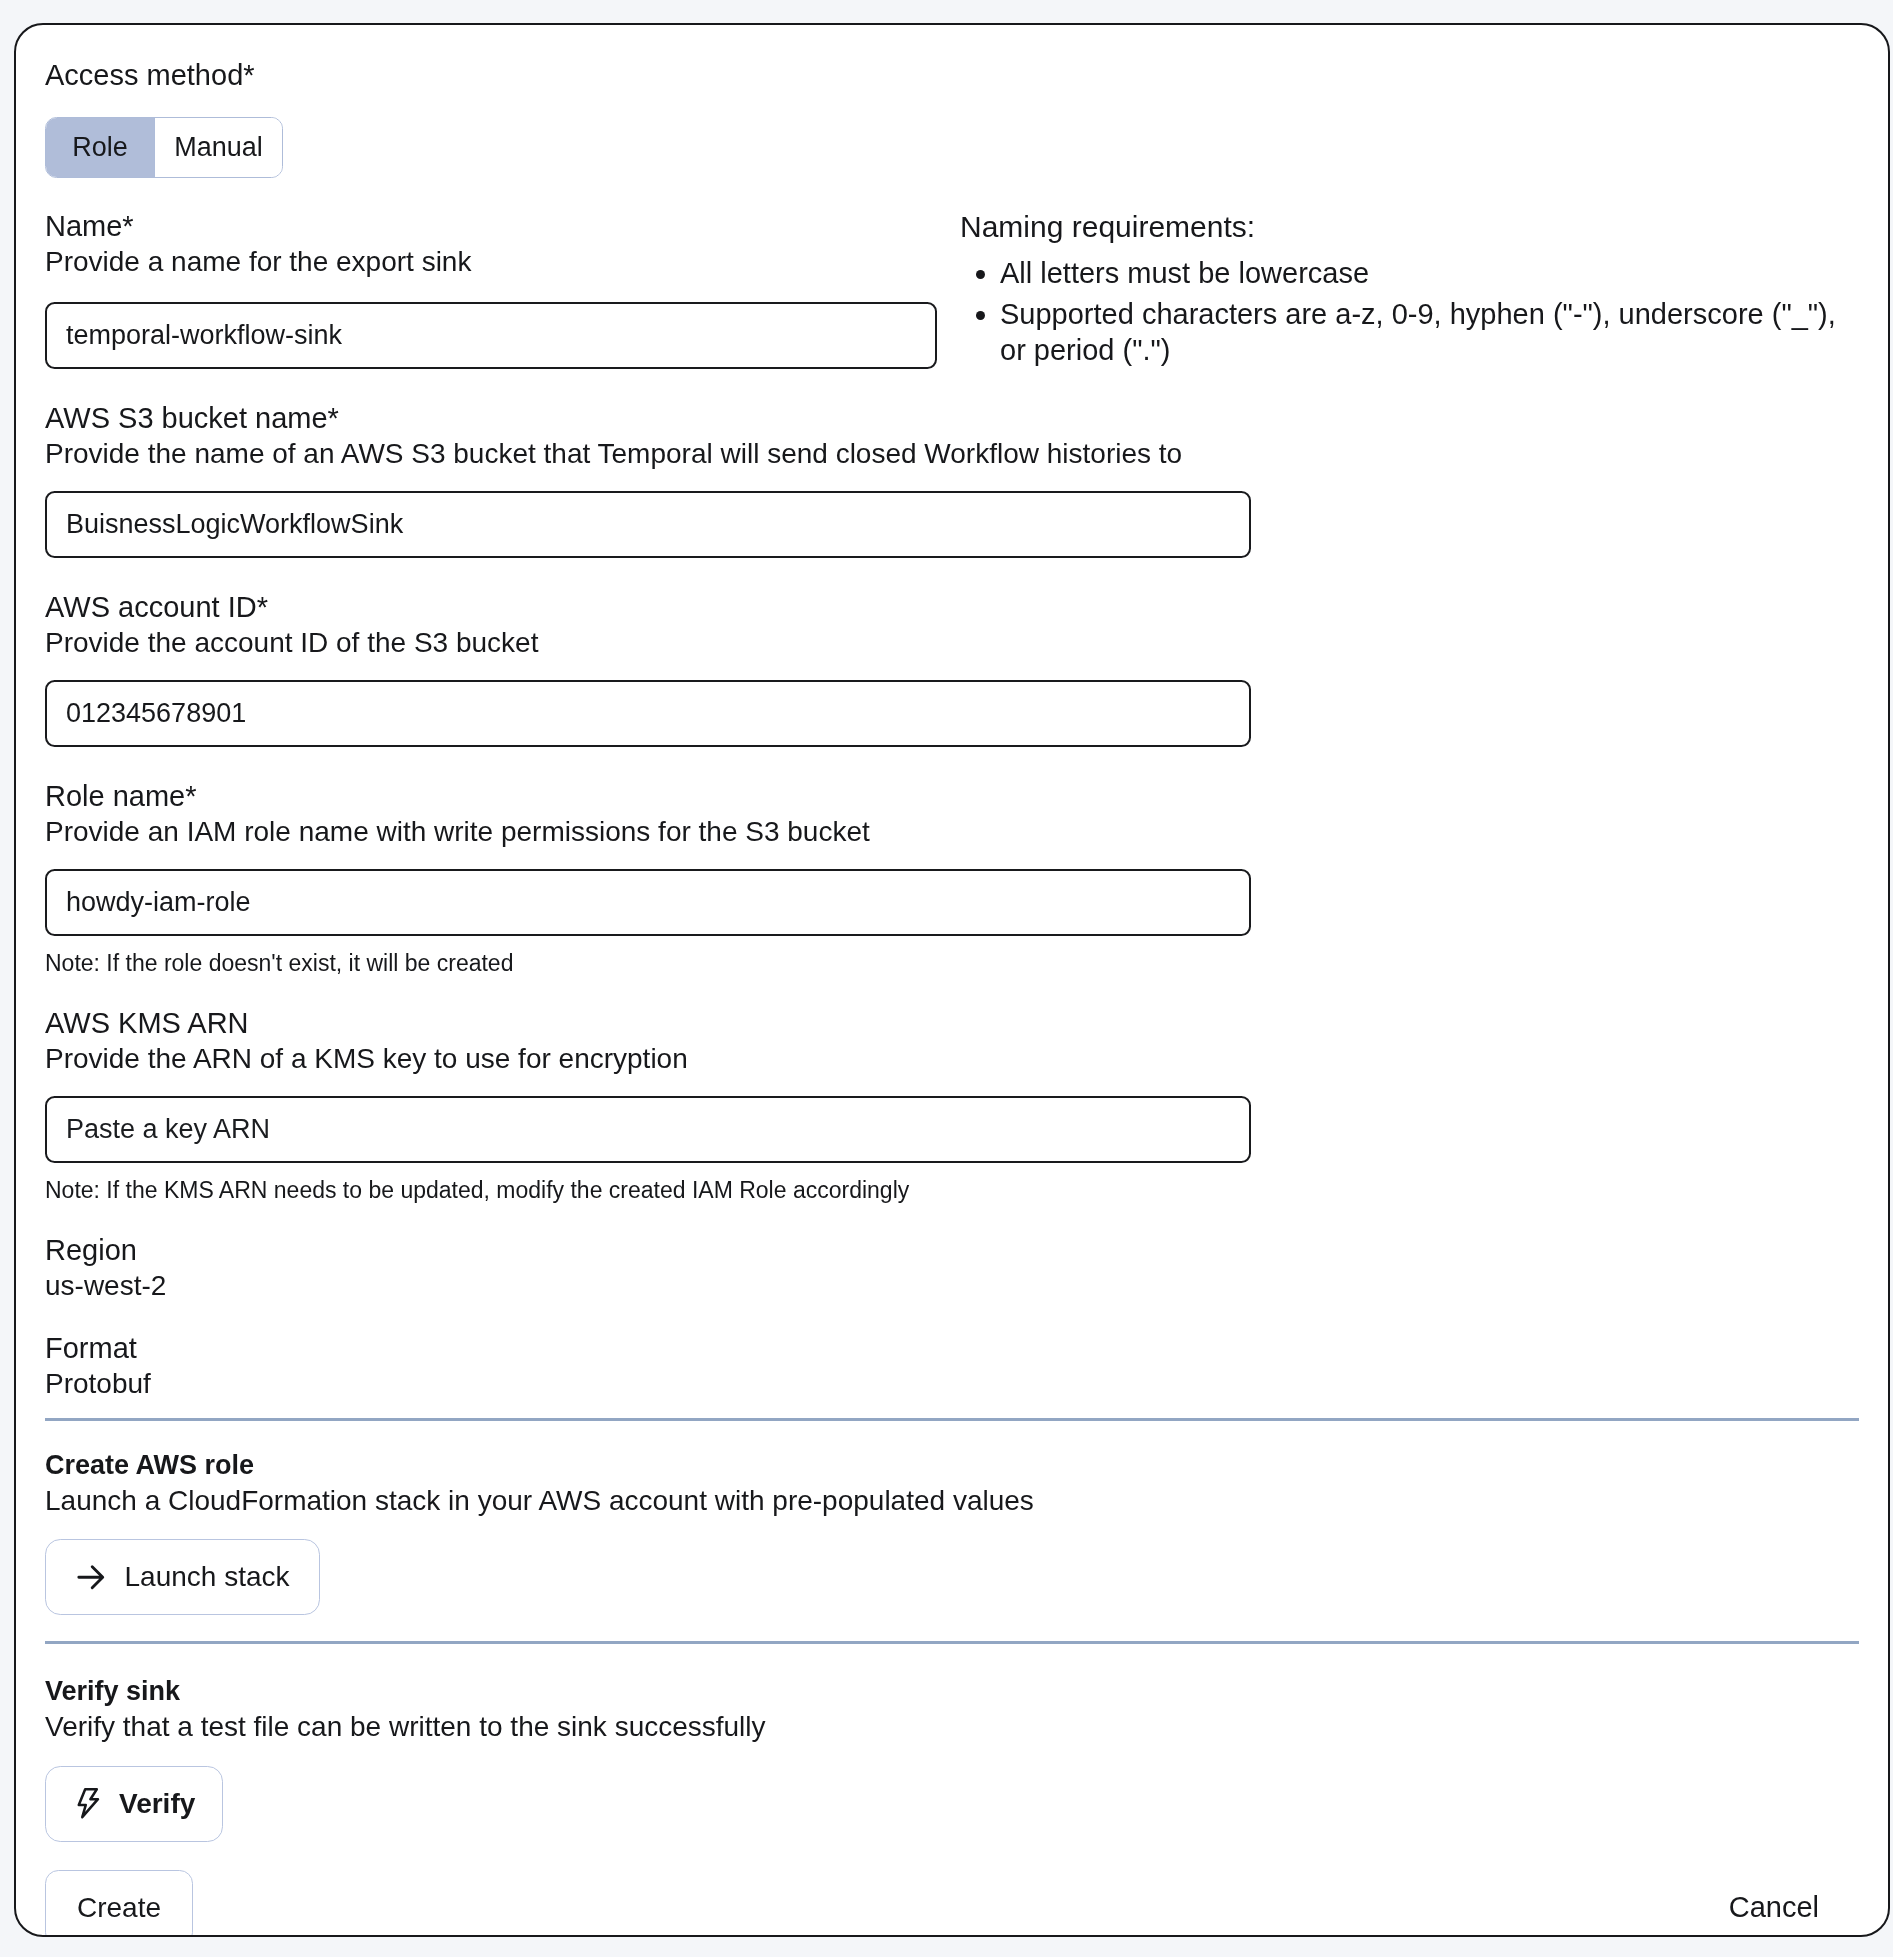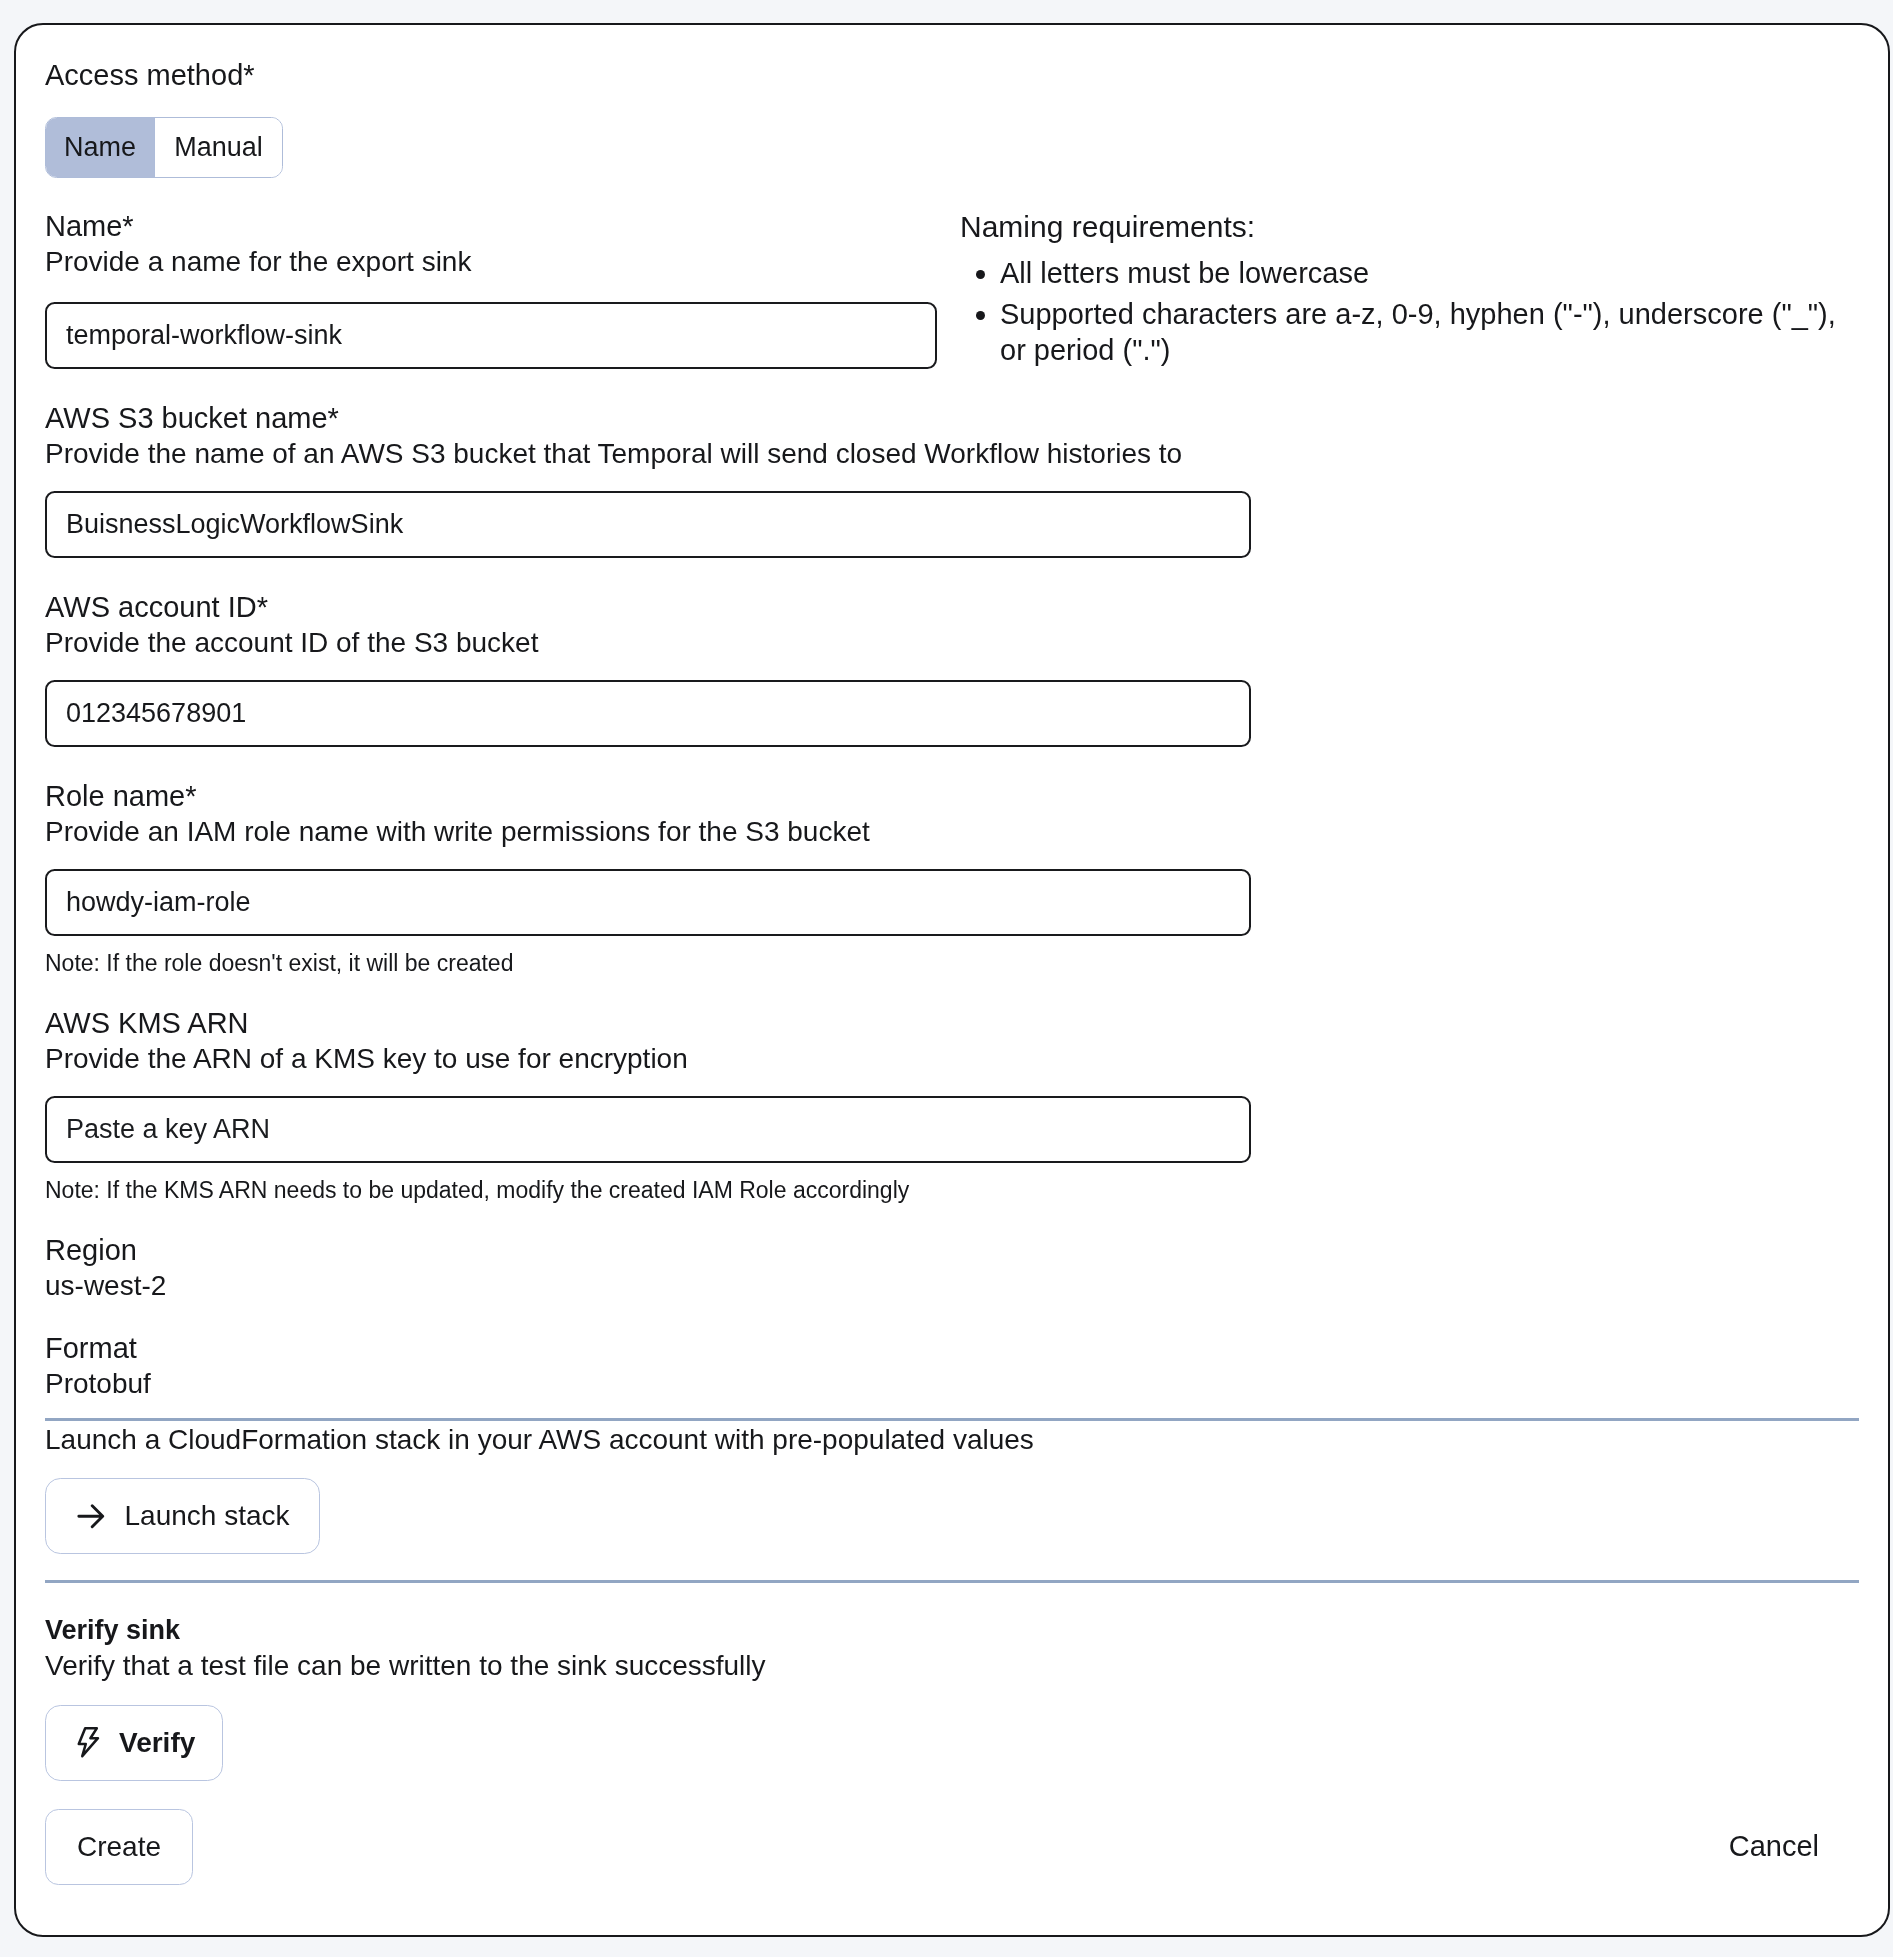--- a/index.html
+++ b/index.html
@@ -107,21 +107,21 @@
   .icon svg { display: block; }
 </style>
 </head>
 <body>
 
 <div class="card">
 
   
   <div class="label">Access method*</div>
   <div class="toggle">
-    <div class="seg selected">Name</div>
+    <div class="seg selected">Role</div>
     <div class="seg unselected">Manual</div>
   </div>
 
   
   <div class="row">
     <div class="col-left">
       <div class="label">Name*</div>
       <div class="desc">Provide a name for the export sink</div>
       <input class="text-input narrow" type="text" value="temporal-workflow-sink" style="">
     </div>
@@ -172,20 +172,21 @@
 
   
   <div class="field tight">
     <div class="label">Format</div>
     <div class="value">Protobuf</div>
   </div>
 
   <div class="divider"></div>
 
   
+  <div class="sec-title">Create AWS role</div>
   <div class="desc">Launch a CloudFormation stack in your AWS account with pre-populated values</div>
   <button class="btn launch">
     <span class="icon">
       <svg width="32.5" height="32.5" viewBox="0 0 34 34" fill="none">
         <path d="M4 17 H28 M18 6 L29 17 L18 28" stroke="#17181b" stroke-width="3" stroke-linecap="round" stroke-linejoin="round"></path>
       </svg>
     </span>
     <span>Launch stack</span>
   </button>
 

